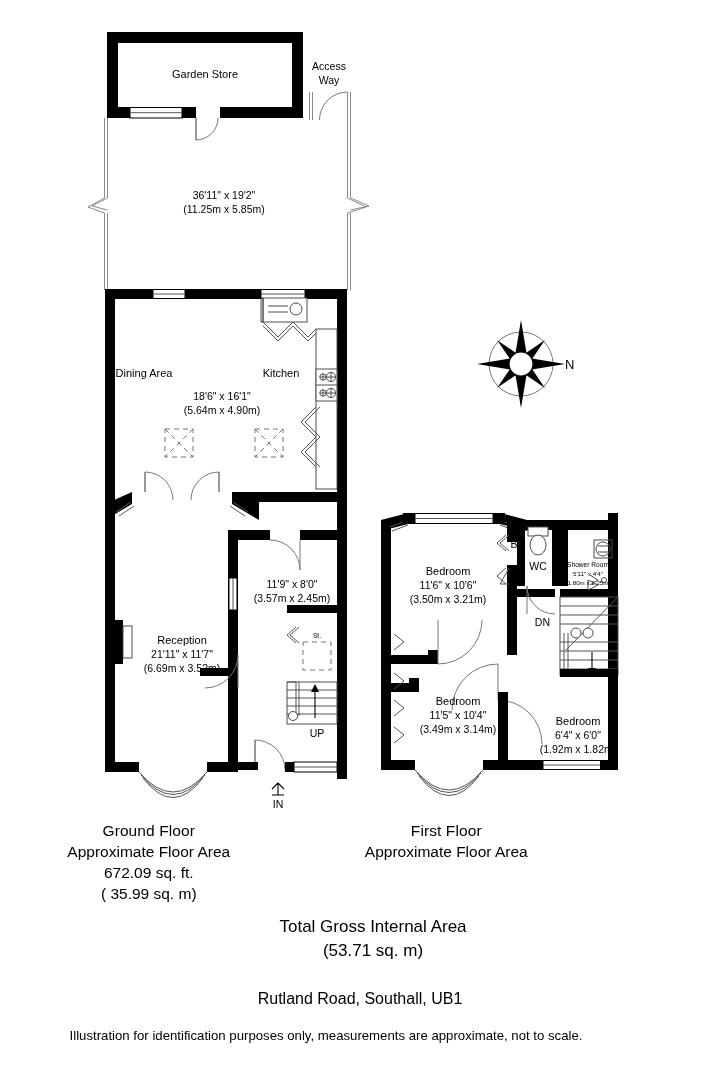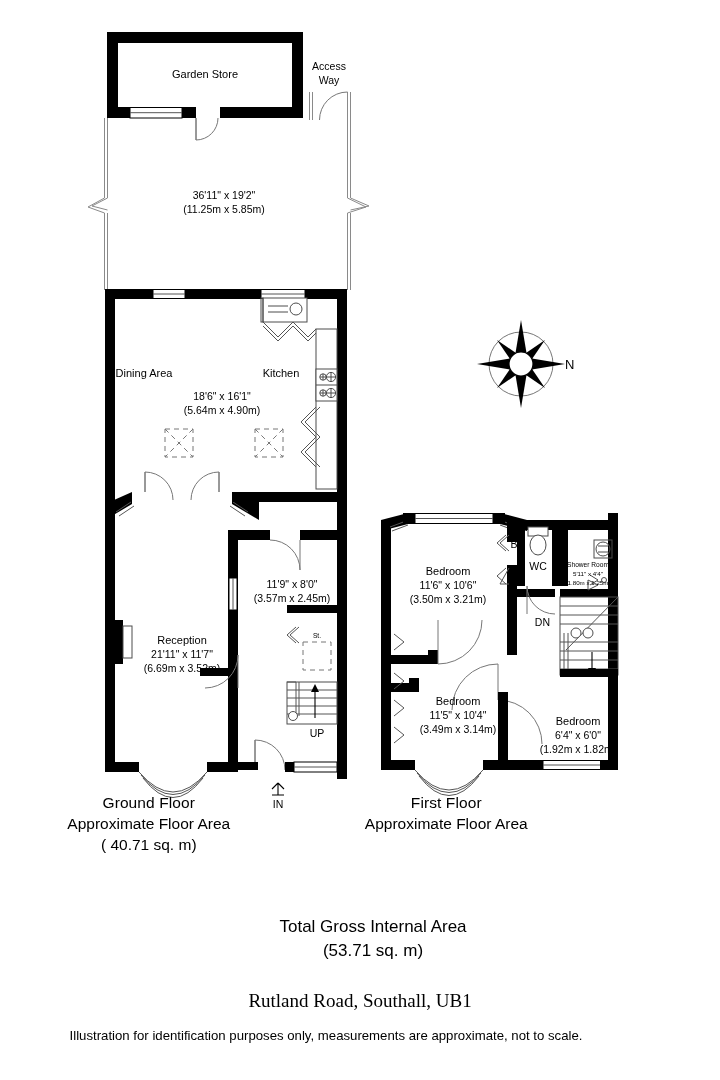--- a/index.html
+++ b/index.html
@@ -45,21 +45,21 @@
     fill: #000000;
     font-size: 10.5px;
   }
   .lbl-room { font-size: 11px; }
   .lbl-dim { font-size: 10.5px; }
   .lbl-small { font-size: 6.6px; }
   .lbl-tiny { font-size: 6.2px; }
   .lbl-n { font-size: 13px; }
   .floor-cols {
     position: absolute;
-    top: 792px;
+    top: 820px;
     left: 0;
     width: 595px;
     display: flex;
   }
   .floor-col {
     width: 50%;
     text-align: center;
     font-size: 15.5px;
     line-height: 21px;
   }
@@ -73,22 +73,21 @@
     font-size: 17px;
     line-height: 24px;
     margin-left: 13px;
   }
   .address {
     position: absolute;
     top: 990px;
     left: 0;
     width: 720px;
     text-align: center;
-    font-size: 19px;
-    font-family: Liberation Serif, serif;
+    font-size: 16px;
   }
   .disclaimer {
     position: absolute;
     top: 1028px;
     left: 0;
     width: 652px;
     text-align: center;
     font-size: 13.2px;
   }
 </style>
@@ -436,21 +435,22 @@
       <text class="lbl lbl-dim" x="578" y="739" text-anchor="middle">6'4" x 6'0"</text>
       <text class="lbl lbl-dim" x="578" y="753" text-anchor="middle">(1.92m x 1.82m)</text>
     </g>
 
   </svg>
 
   <div class="floor-cols">
     <div class="floor-col">
       <div class="fname">Ground Floor</div>
       <div>Approximate Floor Area</div>
-      <div>( 40.71 sq. m)</div>
+      <div>672.09 sq. ft.</div>
+      <div>( 35.99 sq. m)</div>
     </div>
     <div class="floor-col">
       <div class="fname">First Floor</div>
       <div>Approximate Floor Area</div>
     </div>
   </div>
 
   <div class="totals">
     <div>Total Gross Internal Area</div>
     <div>(53.71 sq. m)</div>

